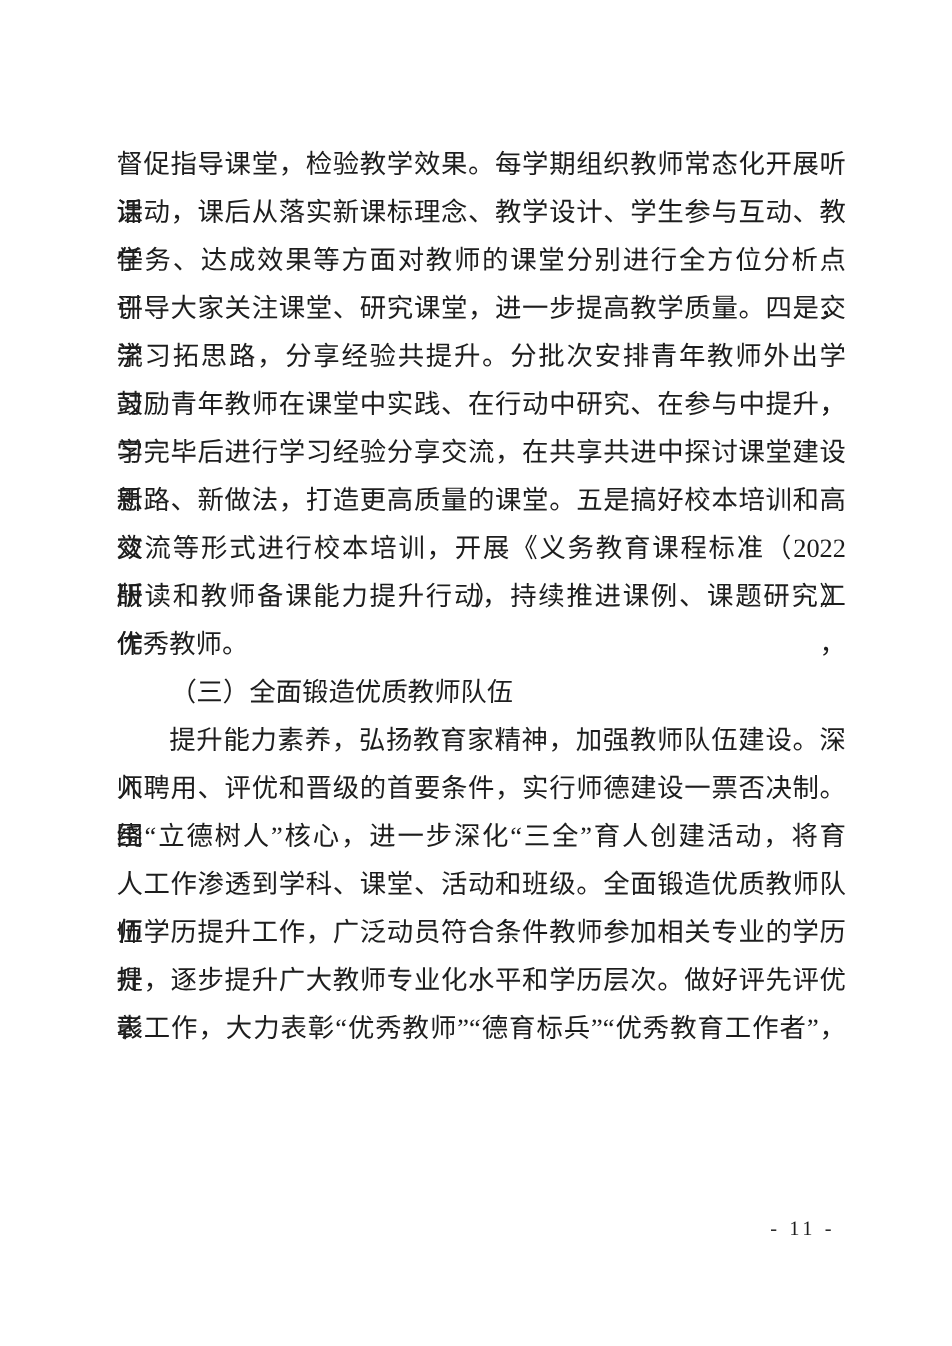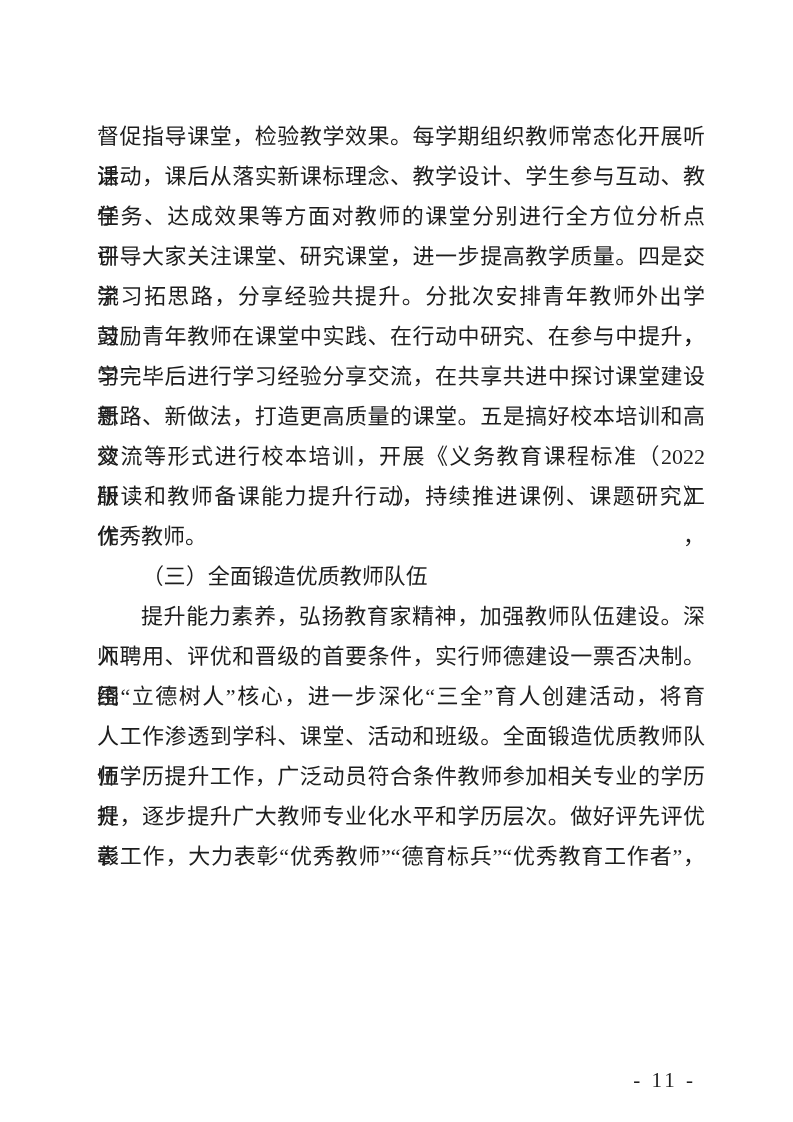--- a/index.html
+++ b/index.html
@@ -40,23 +40,23 @@
     text-indent: 2em;
   }
   .line.heading {
     
     font-weight: 500;
     transform: skewX(-2deg);
     transform-origin: left bottom;
   }
   .page-number {
     position: absolute;
-    top: 1069px;
+    top: 1013px;
     right: 97px;
-    font-size: 21px;
+    font-size: 17px;
     line-height: 22px;
     letter-spacing: 3px;
     color: var(--ink, #1d1d1d);
   }
 </style>
 </head>
 <body>
 
 <div class="page">
   <div class="text-block" id="text-block">

